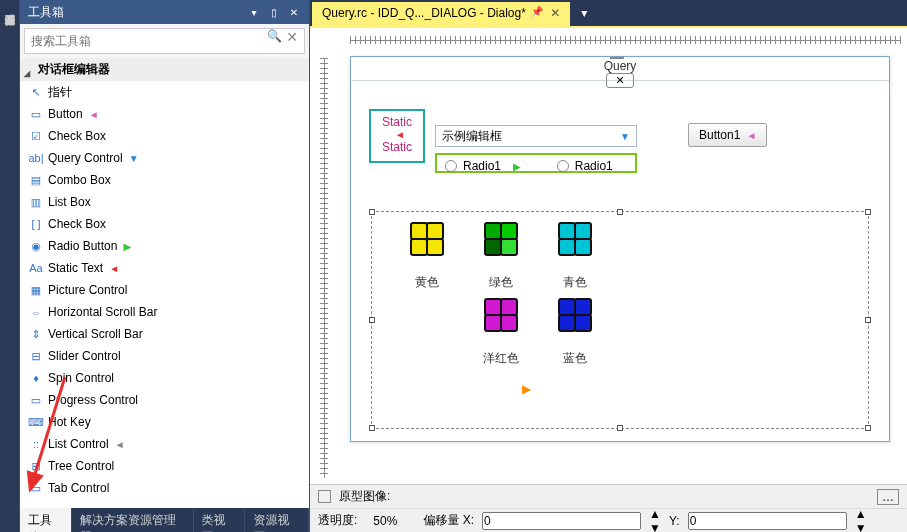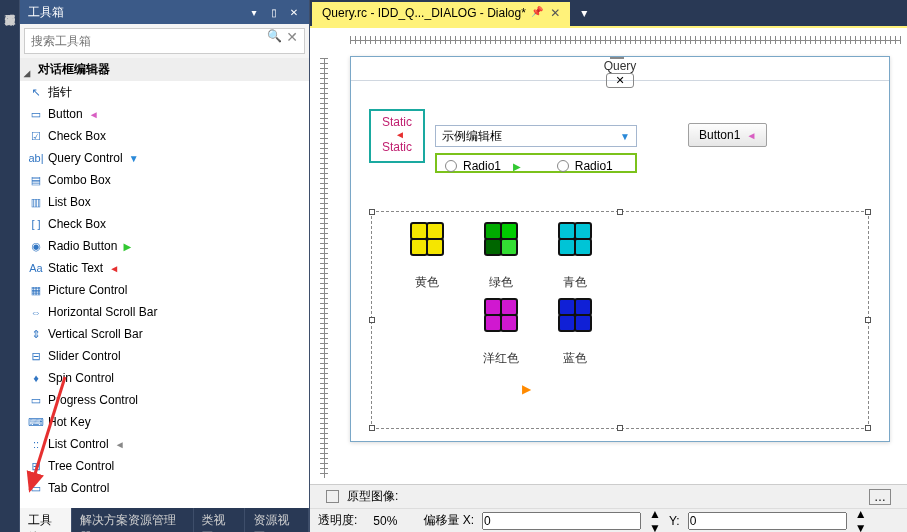--- a/index.html
+++ b/index.html
@@ -74,21 +74,21 @@
 .sw-yellow .petals::before,.sw-yellow .petals::after,.sw-yellow .petals2::before,.sw-yellow .petals2::after{background:#f5e600;}
 .sw-green .petals::before{background:#0a0}.sw-green .petals::after{background:#0c0}.sw-green .petals2::before{background:#060}.sw-green .petals2::after{background:#3d3}
 .sw-cyan .petals::before,.sw-cyan .petals::after,.sw-cyan .petals2::before,.sw-cyan .petals2::after{background:#00c4d6;}
 .sw-red .petals::before,.sw-red .petals::after,.sw-red .petals2::before,.sw-red .petals2::after{background:#d81820;}
 .sw-mag .petals::before,.sw-mag .petals::after,.sw-mag .petals2::before,.sw-mag .petals2::after{background:#d018d0;}
 .sw-blue .petals::before,.sw-blue .petals::after,.sw-blue .petals2::before,.sw-blue .petals2::after{background:#1020d6;}
 .color-label { margin-top:18px; color:#333; }
 
 .orange-marker { color:#ff8a00; font-size:12px; position:absolute; }
 
-.slider-row { height: 24px; background:#f0f0f0; display:flex; align-items:center; padding:0 16px; gap:8px; border-top:1px solid #ccc; }
+.slider-row { height: 24px; background:#f0f0f0; display:flex; align-items:center; padding:0 8px; gap:8px; border-top:1px solid #ccc; }
 .slider-row .chk { width:13px; height:13px; border:1px solid #888; }
 .more-btn { width:22px; height:16px; border:1px solid #888; display:flex; align-items:center; justify-content:center; }
 .prop-row { height: 24px; background:#f0f0f0; display:flex; align-items:center; padding:0 8px; gap:8px; border-top:1px solid #ddd; }
 
 .red-arrow{position:absolute;left:-10px;top:372px;width:60px;height:140px;pointer-events:none;}
 </style>
 </head>
 <body>
 
 <div class="vert-tab">服务器资源管理器</div>

